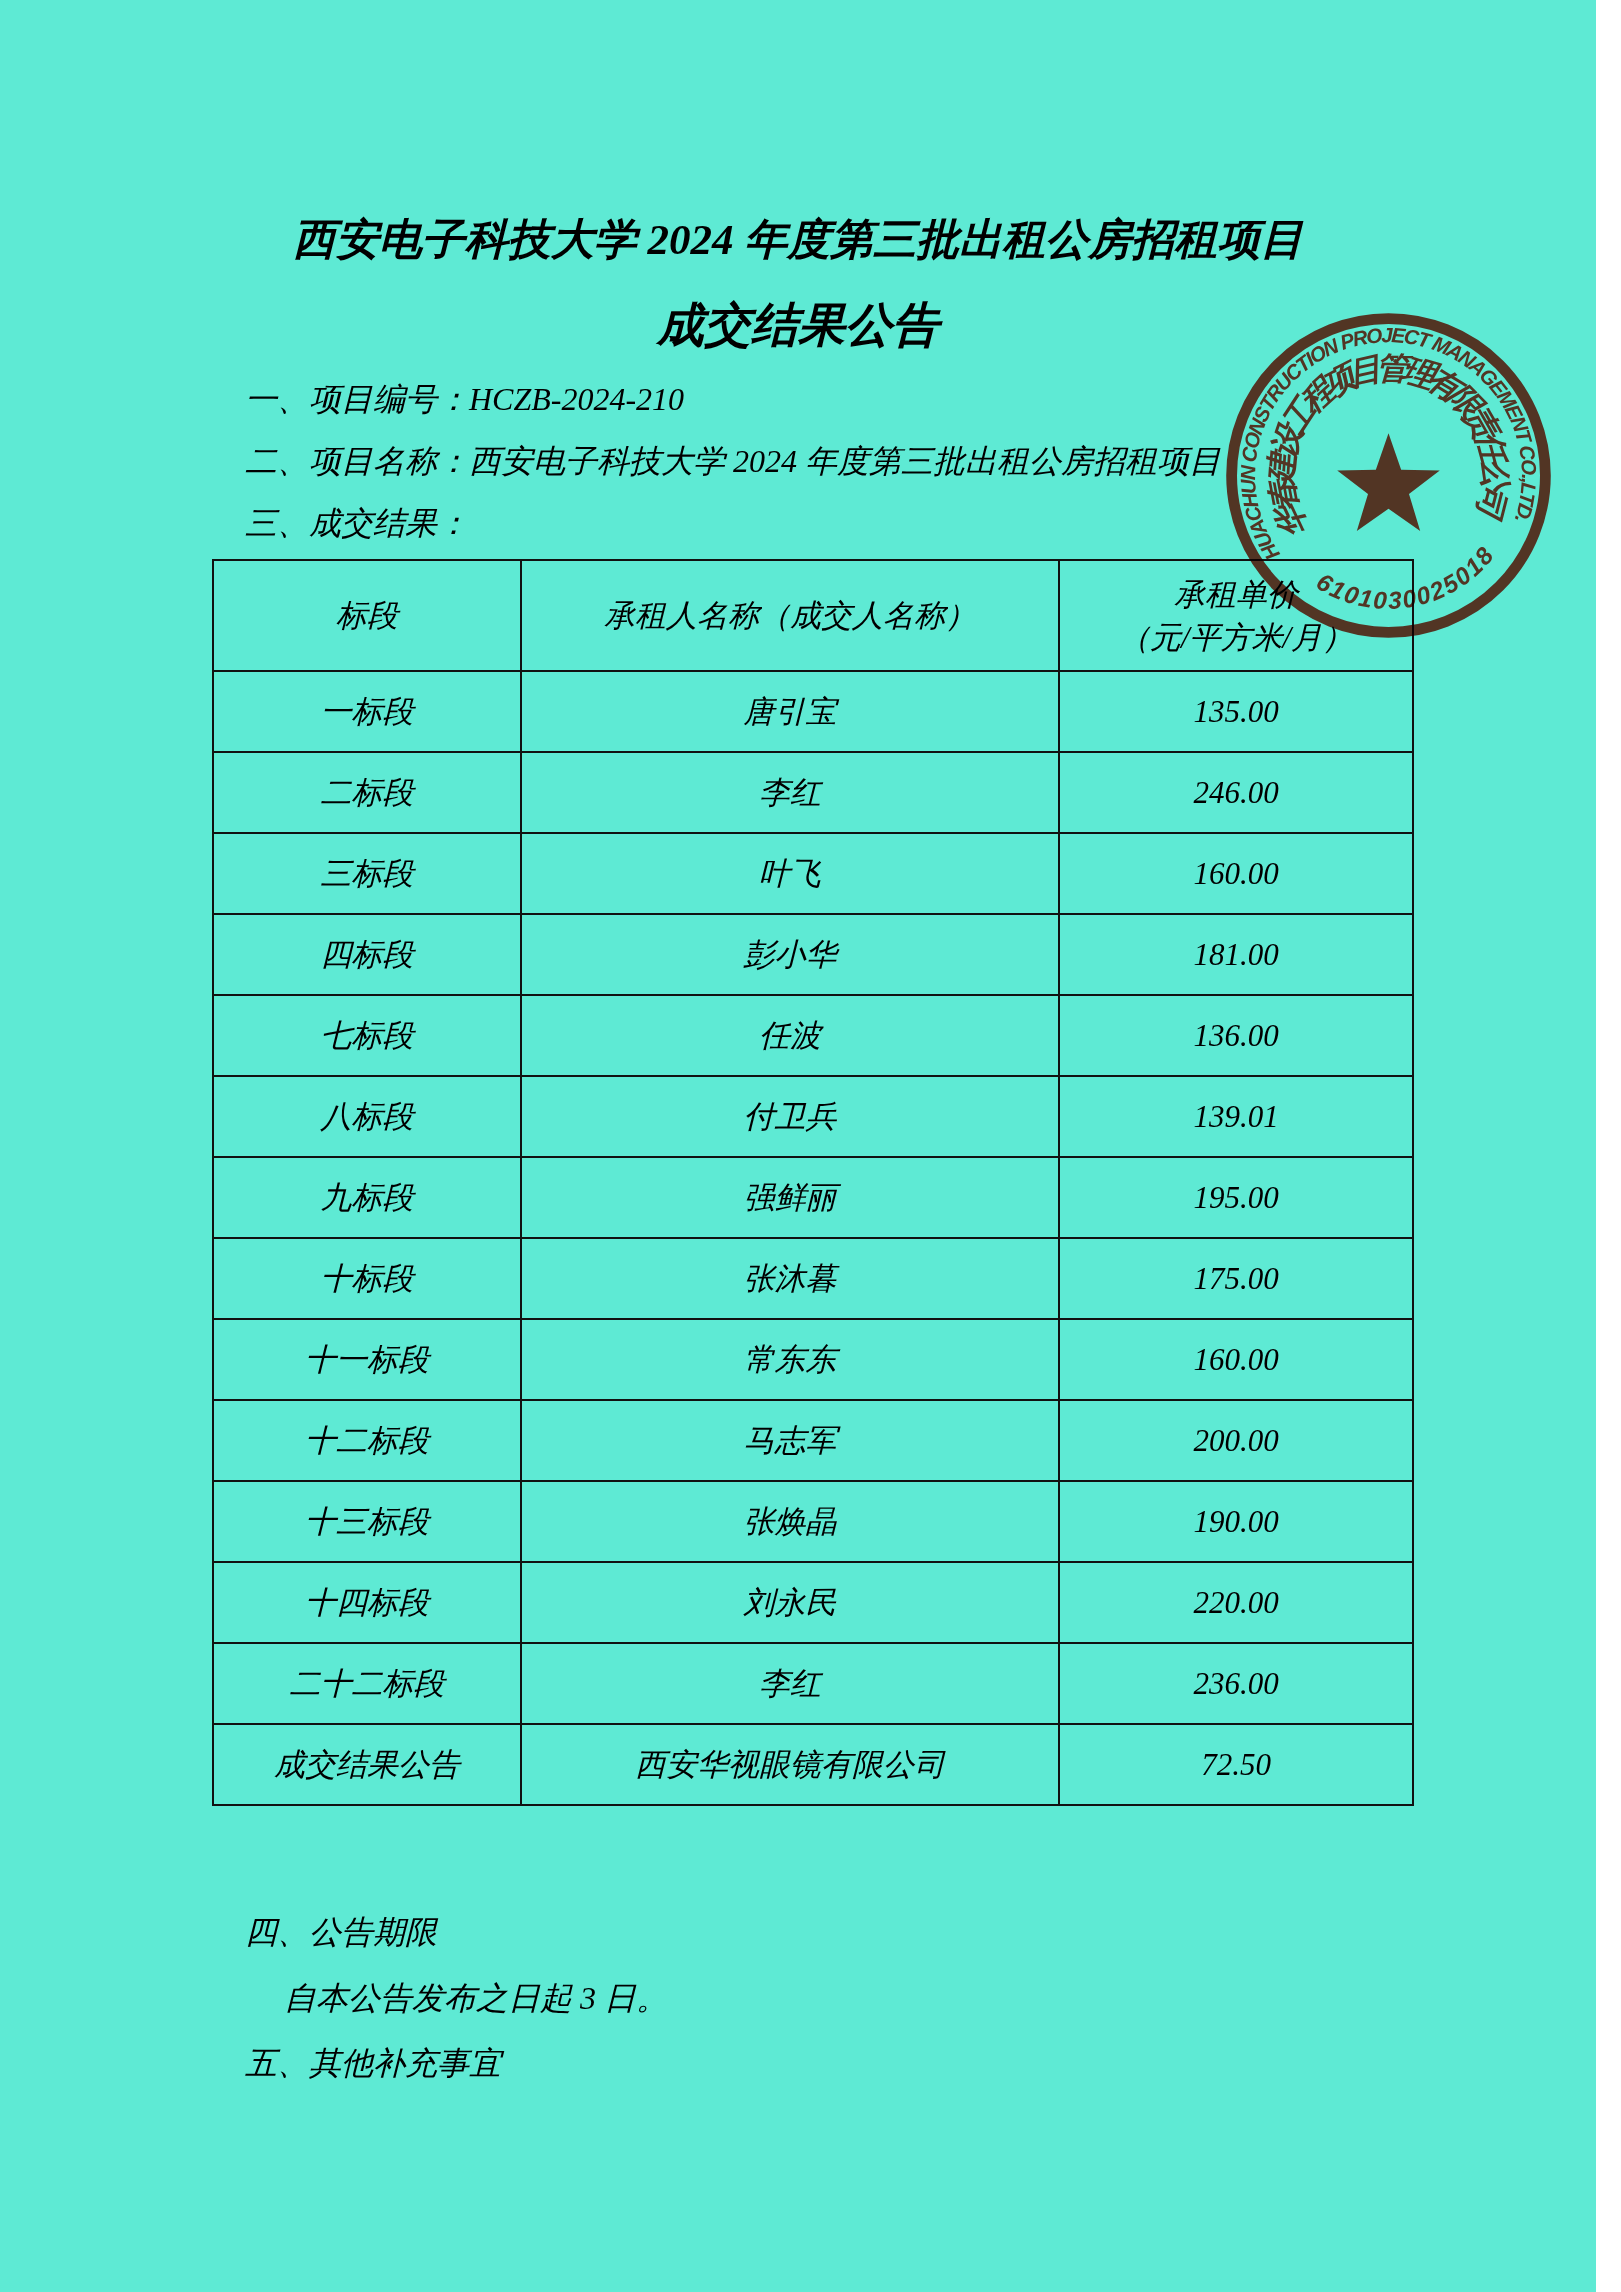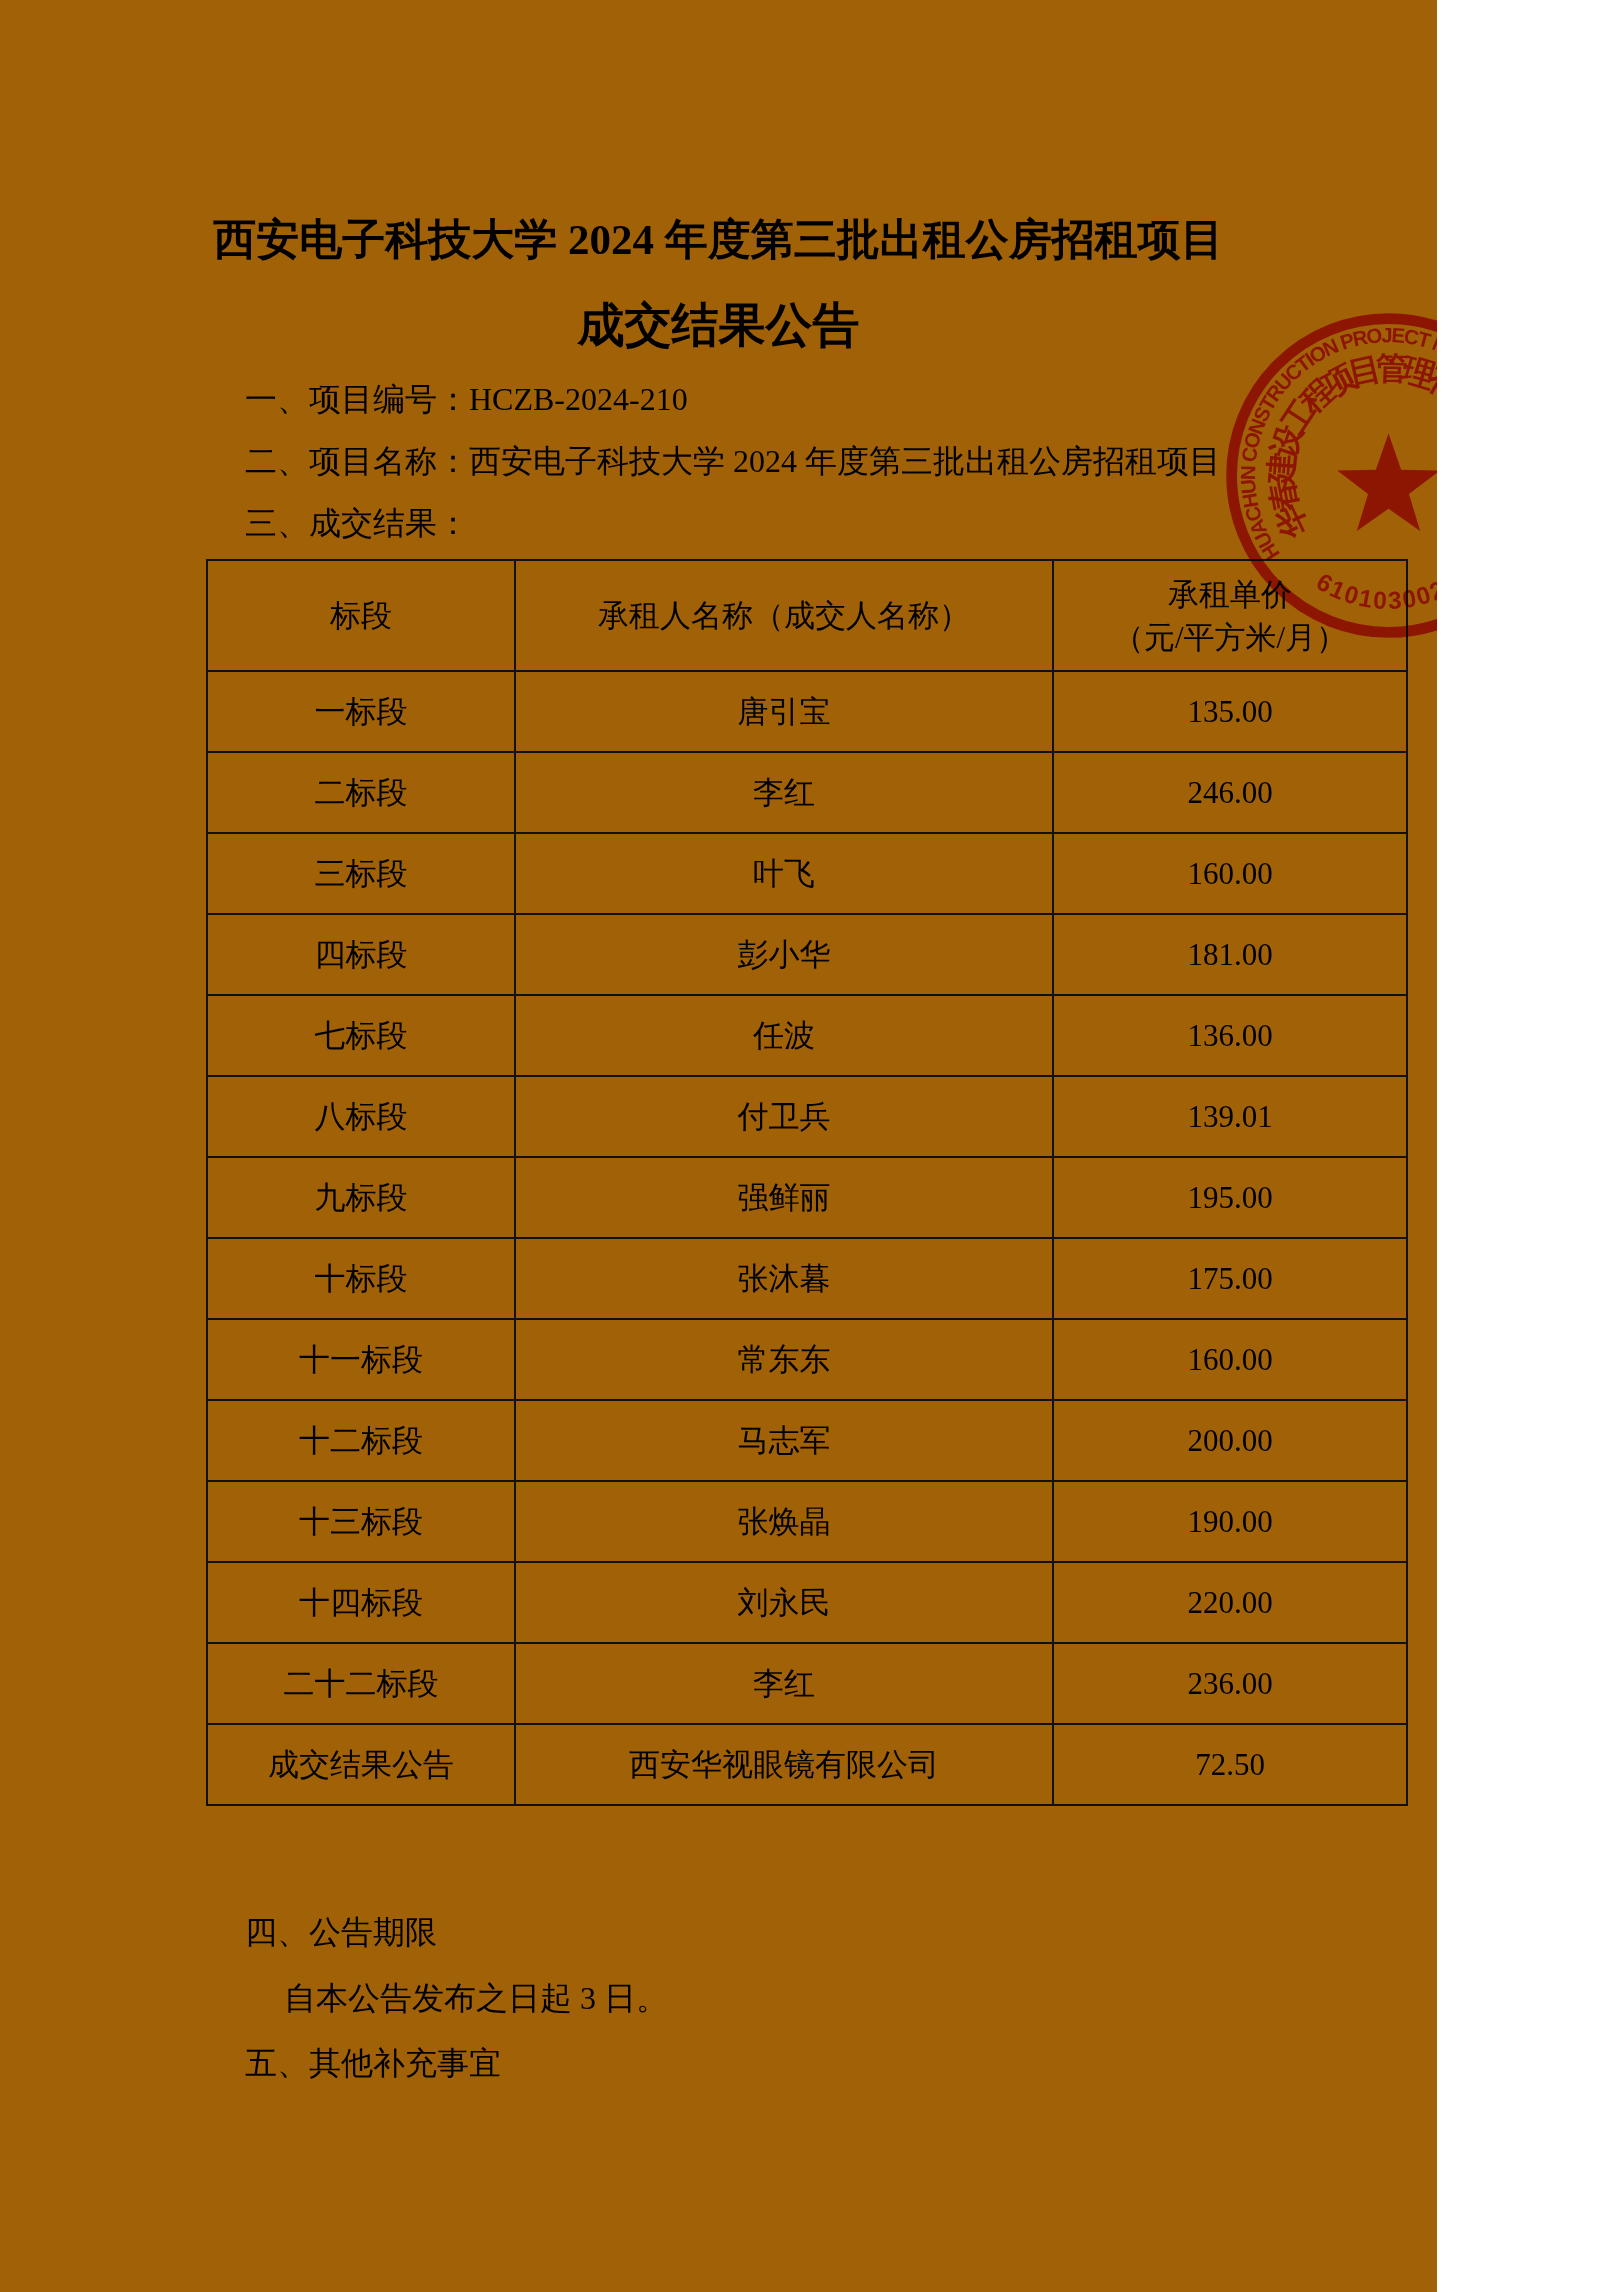--- a/index.html
+++ b/index.html
@@ -1,42 +1,43 @@
 <!DOCTYPE html>
 <html style="--stamp-color: #dd2a1b;"><head>
 <meta charset="utf-8">
 <style>
   html,body{margin:0;padding:0;background:#ffffff;}
   .page{
     position:relative;
-    width:1437px;height:2293px;
-    background:#a16207;
+    width:1596px;height:2293px;
+    background:#5eead4;
     color:#000;
     font-family:"Liberation Serif","DejaVu Serif",serif;
     overflow:hidden;
+    font-style:italic;
   }
   .title{
     position:absolute;left:0;width:100%;
     text-align:center;font-weight:bold;
     white-space:nowrap;
   }
   .title-1{top:211px;font-size:43px;}
   .title-2{top:294px;font-size:47px;}
   .bodyline{
     position:absolute;left:245px;
     font-size:32px;line-height:39px;white-space:nowrap;
   }
   .line-item1{top:380px;}
   .line-item2{top:442px;}
   .line-item3{top:504px;}
   .line-item4{top:1913px;text-align:right;}
   .line-item4b{top:1979px;left:284px;}
   .line-item5{top:2044px;}
   table.results{
-    position:absolute;left:206px;top:559px;
+    position:absolute;left:212px;top:559px;
     width:1200px;
     border-collapse:collapse;table-layout:fixed;
   }
   table.results th, table.results td{
     border:2px solid #111;
     border-top-width:2.9px;border-bottom-width:2.9px;
     text-align:center;vertical-align:middle;
     font-size:31px;font-weight:normal;
     padding:0;overflow:hidden;
   }

